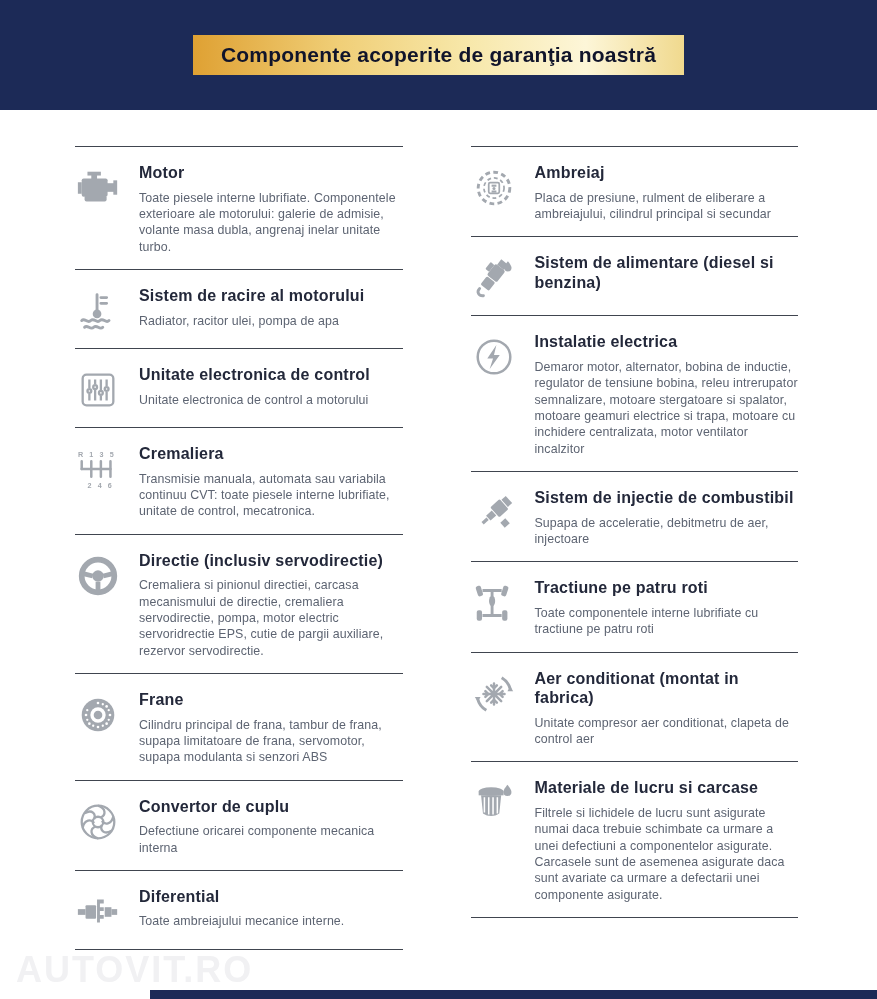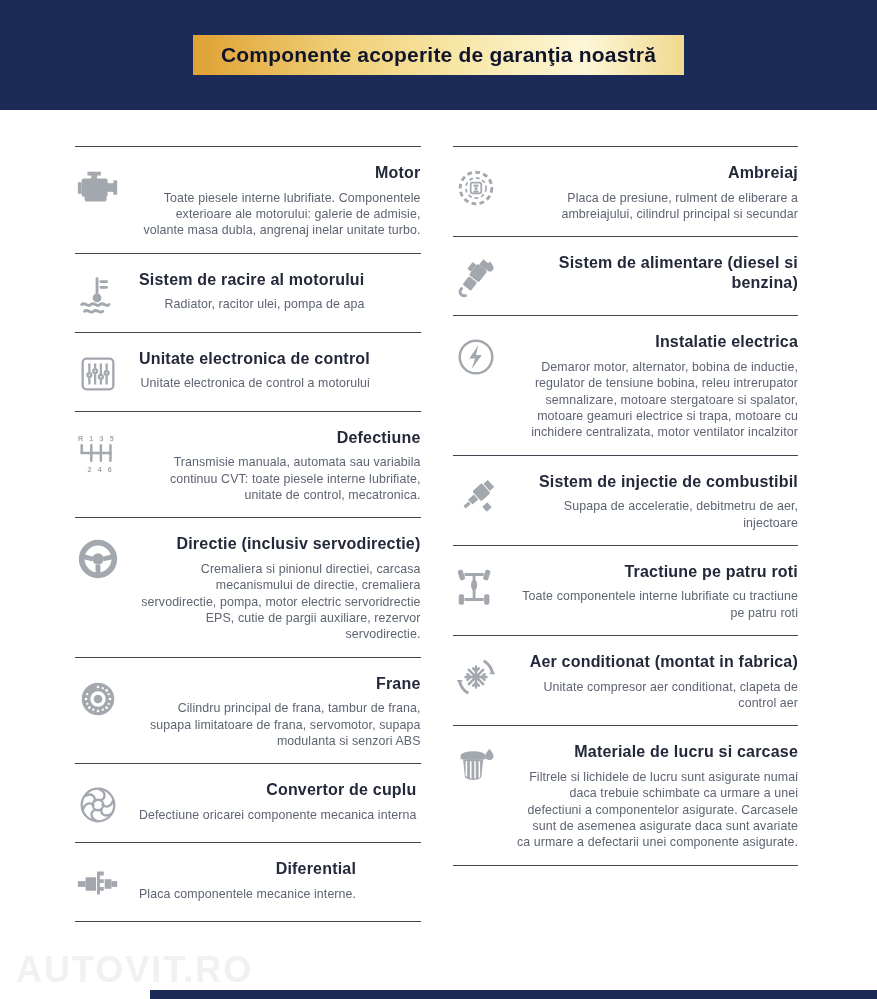--- a/index.html
+++ b/index.html
@@ -4,21 +4,21 @@
 <style>
   html,body{margin:0;padding:0;background:#fff;}
   .page{position:relative;width:877px;height:999px;background:#fff;overflow:hidden;
         font-family:"Liberation Sans",sans-serif;}
   
   .header{height:110px;background:#1c2a57;display:flex;align-items:center;justify-content:center;}
   .banner{background:linear-gradient(90deg,#dfa133 0%,#f0cf78 30%,#f7e7a8 55%,#fdf6d8 80%,#f0d98e 100%);
           padding:8px 28px;}
   .banner h1{margin:0;font-size:21px;font-weight:700;color:#10142b;letter-spacing:.2px;}
   
-  .cols{display:flex;gap:32px;padding:36px 79px 0 75px;text-align:right;}
+  .cols{display:flex;gap:68px;padding:36px 79px 0 75px;}
   .col{flex:1;min-width:0;}
   .item{display:flex;gap:14px;padding:13px 0 14px 0;border-bottom:1px solid #40454f;}
   .col .item:first-child{border-top:1px solid #40454f;}
   .ic{width:50px;flex-shrink:0;padding-top:5px;color:#a3a8af;}
   .txt{min-width:0;}
   .txt h2{margin:3px 0 7px 0;font-size:16px;font-weight:700;color:#23283a;letter-spacing:.2px;line-height:1.22;}
   .txt p{margin:0;font-size:12.4px;color:#5d6472;line-height:1.32;letter-spacing:.1px;}
   
   .watermark{position:absolute;left:16px;bottom:8px;font-size:36px;font-weight:800;
              letter-spacing:2px;color:#f1f1f3;user-select:none;}
@@ -97,21 +97,21 @@
       <div class="item">
         <span class="ic">
           <svg width="46" height="46" viewBox="0 0 48 48" fill="none" stroke="currentColor" stroke-width="2.6" stroke-linecap="round">
             <text x="3" y="11" class="gear-label" stroke="none">R 1 3 5</text>
             <path d="M7 16v8M17 16v16M27 16v16M37 16v16"></path>
             <path d="M7 24h30"></path>
             <text x="13" y="44" class="gear-label" stroke="none">2 4 6</text>
           </svg>
         </span>
         <div class="txt">
-          <h2>Defectiune</h2>
+          <h2>Cremaliera</h2>
           <p>Transmisie manuala, automata sau variabila continuu CVT: toate piesele interne lubrifiate, unitate de control, mecatronica.</p>
         </div>
       </div>
 
       <div class="item">
         <span class="ic">
           <svg width="46" height="46" viewBox="0 0 48 48">
             <circle cx="24" cy="24" r="17" fill="none" stroke="currentColor" stroke-width="6"></circle>
             <circle cx="24" cy="24" r="6" fill="currentColor"></circle>
             <g stroke="currentColor" stroke-width="5" fill="none">
@@ -175,21 +175,21 @@
           <svg width="46" height="46" viewBox="0 0 48 48" fill="currentColor">
             <rect x="3" y="21" width="8" height="6"></rect>
             <rect x="11" y="17" width="11" height="14" rx="1"></rect>
             <path d="M23 11h7v4h-4v4h4v4h-4v4h4v4h-4v4h-3z"></path>
             <rect x="31" y="19" width="7" height="10"></rect>
               <rect x="38" y="21" width="6" height="6"></rect>
           </svg>
         </span>
         <div class="txt">
           <h2>Diferential</h2>
-          <p>Placa componentele mecanice interne.</p>
+          <p>Toate ambreiajului mecanice interne.</p>
         </div>
       </div>
 
     </div>
 
     <div class="col">
 
       <div class="item">
         <span class="ic">
           <svg width="46" height="46" viewBox="0 0 48 48" fill="none" stroke="currentColor">

